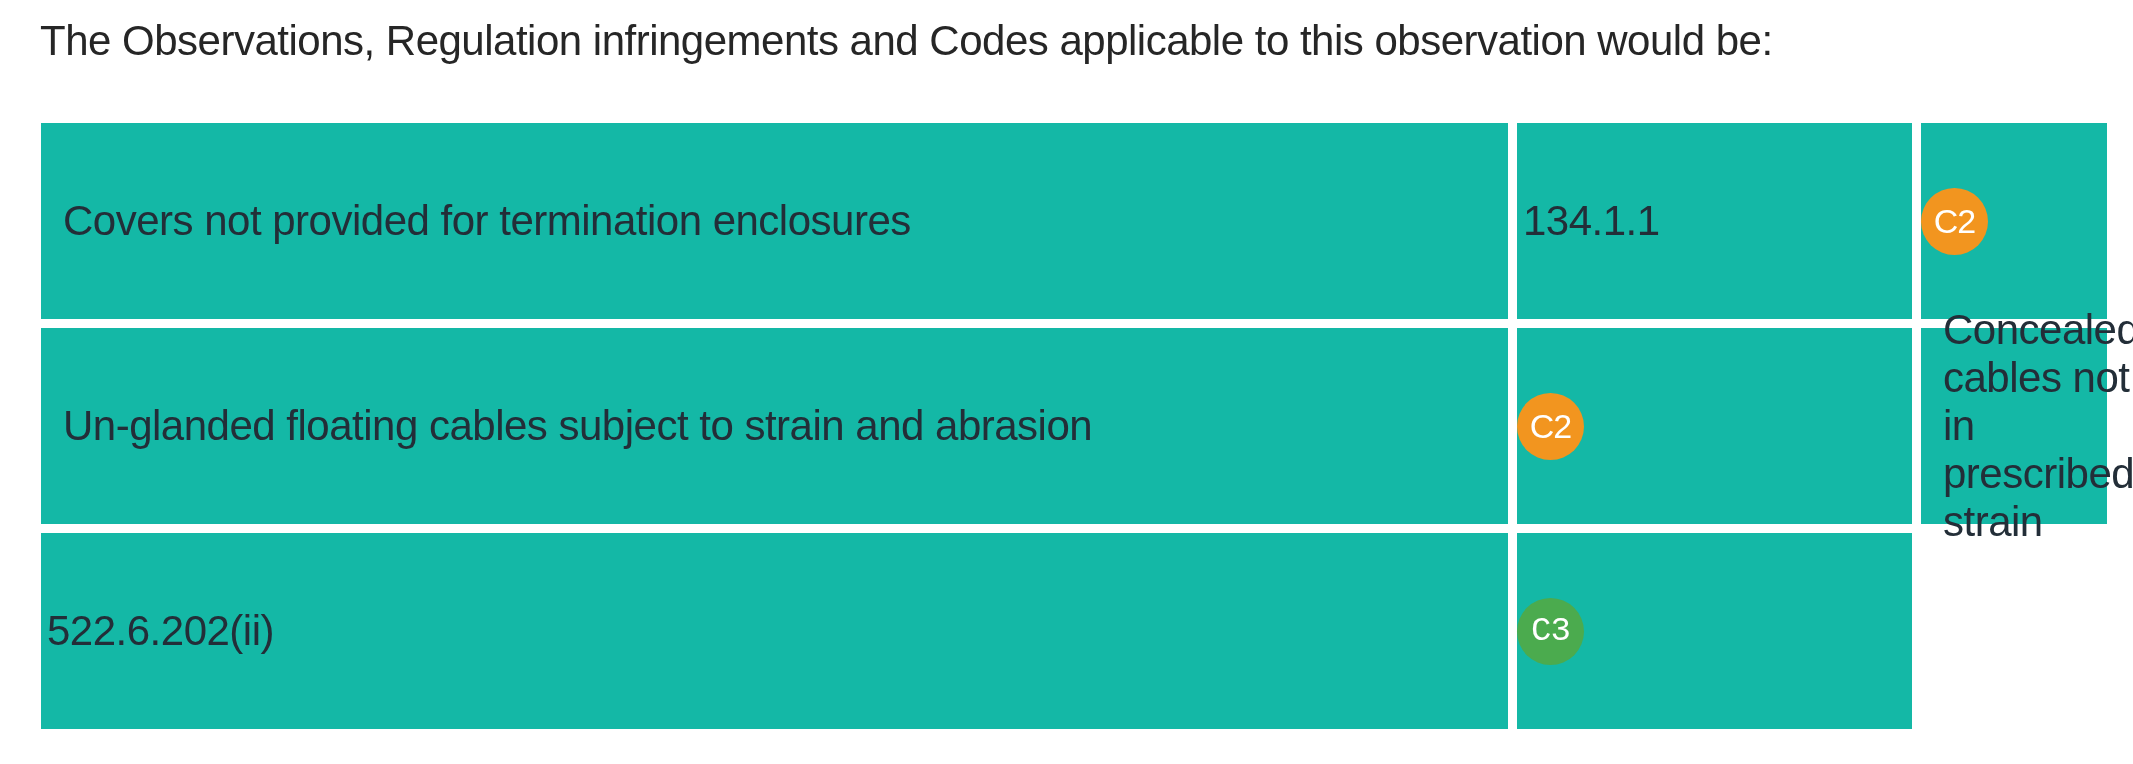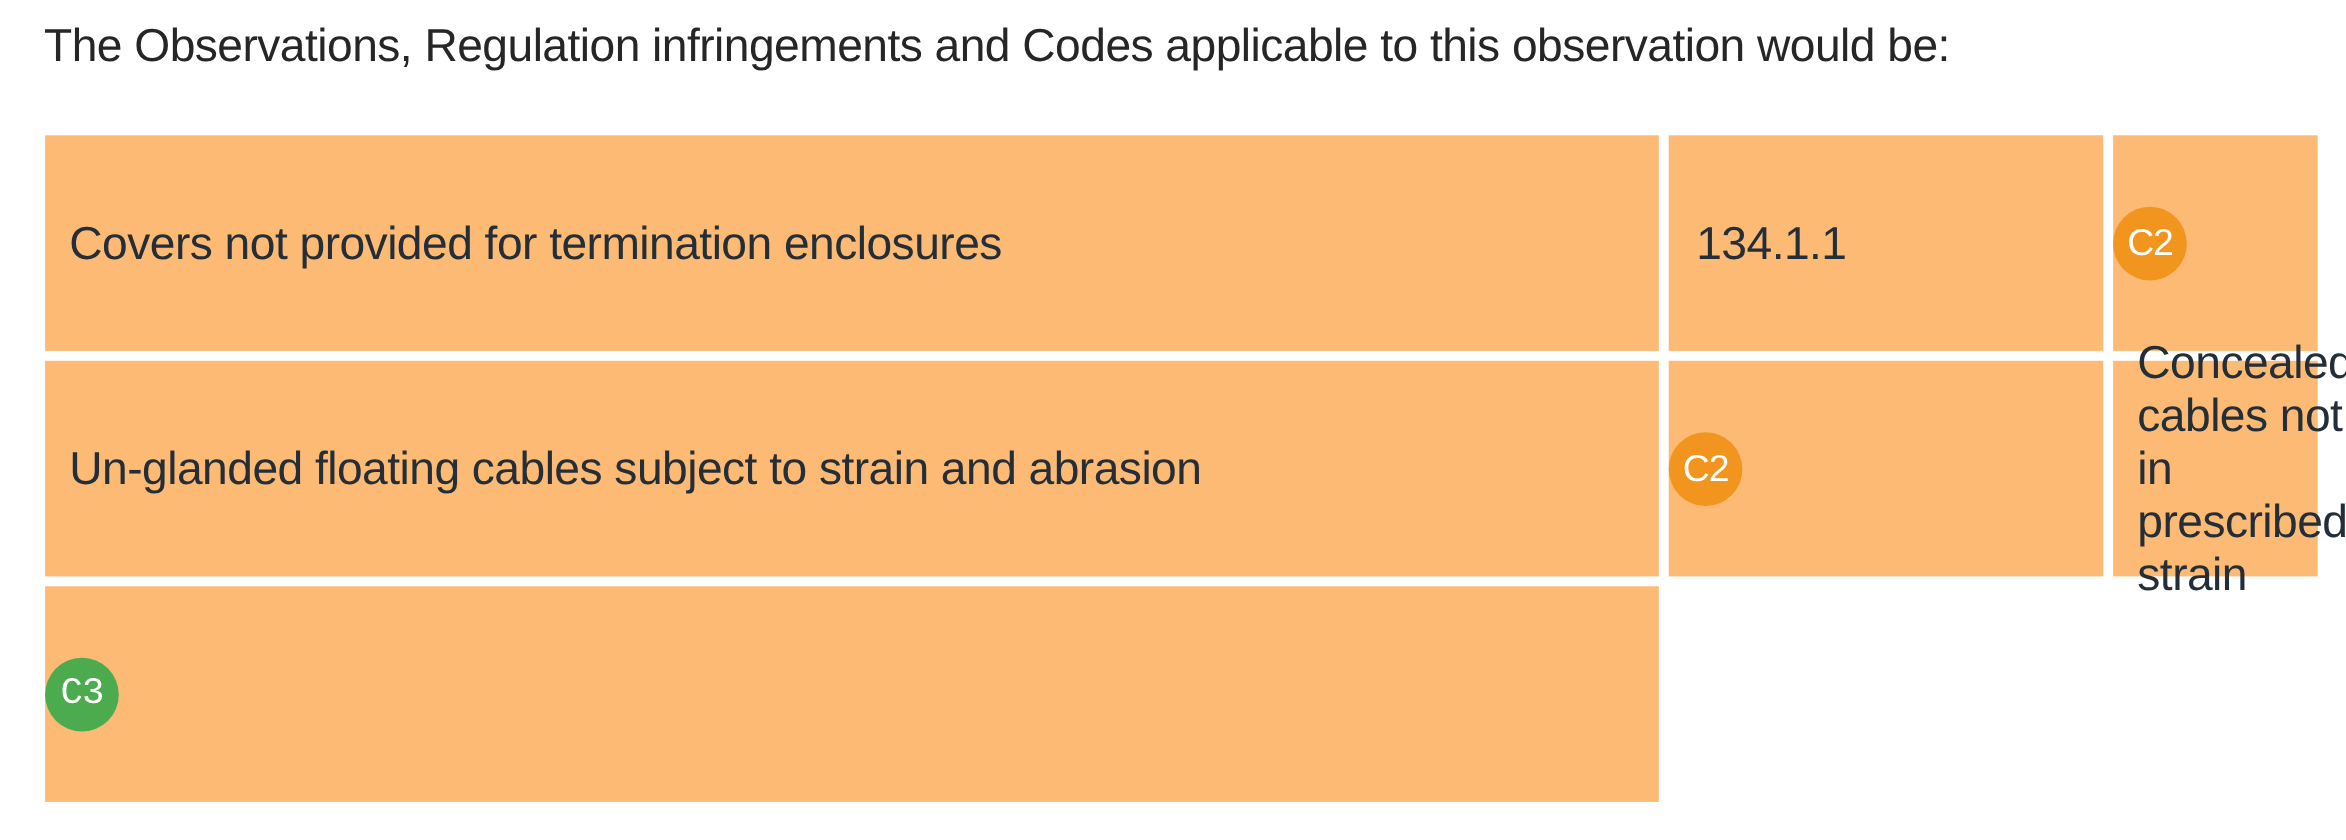--- a/index.html
+++ b/index.html
@@ -34,30 +34,30 @@
     left: 41px;
     top: 123px;
     width: 2071px;
     display: grid;
     grid-template-columns: 1467px 395px 186px;
     grid-auto-rows: 196px;
     gap: 9px;
   }
 
   .cell {
-    background: #fdba74;
+    background: #14b8a6;
     display: flex;
     align-items: center;
     color: #232E38;
     font-size: 42px;
     letter-spacing: -0.5px;
   }
 
   .cell.obs { padding-left: 22px; }
-  .cell.reg { padding-left: 25px; text-align: center; }
+  .cell.reg { padding-left: 6px; text-align: center; }
   .cell.code { justify-content: flex-start; }
 
   .badge {
     width: 67px;
     height: 67px;
     border-radius: 50%;
     display: flex;
     align-items: center;
     justify-content: center;
     color: #ffffff;
@@ -88,18 +88,21 @@
     <div class="cell obs">
       <span>Un-glanded floating cables subject to strain and abrasion</span>
     </div>
     <div class="cell code">
       <span class="badge" style="background-color: rgb(242, 149, 31);">C2</span>
     </div>
 
     <div class="cell obs">
       <span>Concealed cables not in prescribed strain</span>
     </div>
+    <div class="cell reg">
+      <span>522.6.202(ii)</span>
+    </div>
     <div class="cell code">
       <span class="badge" style="background-color: rgb(75, 171, 78); font-family: Liberation Mono, monospace;">C3</span>
     </div>
 
   </div>
 </div>
 
 </body></html>

